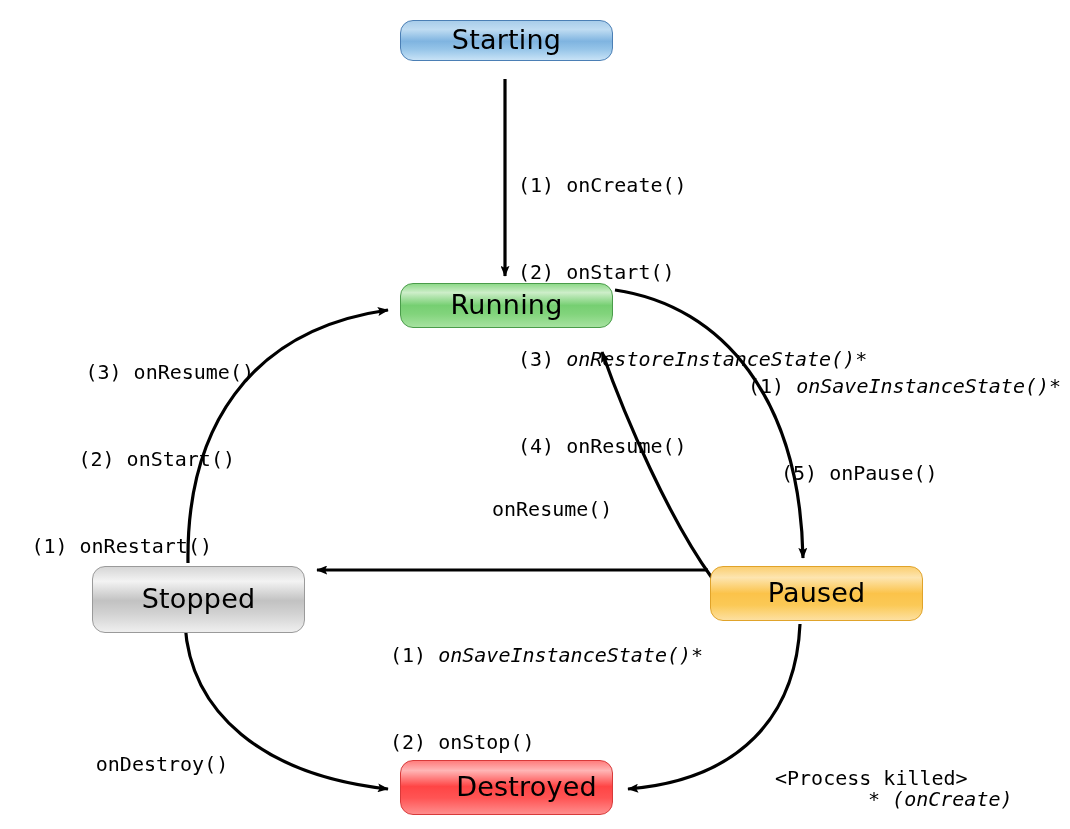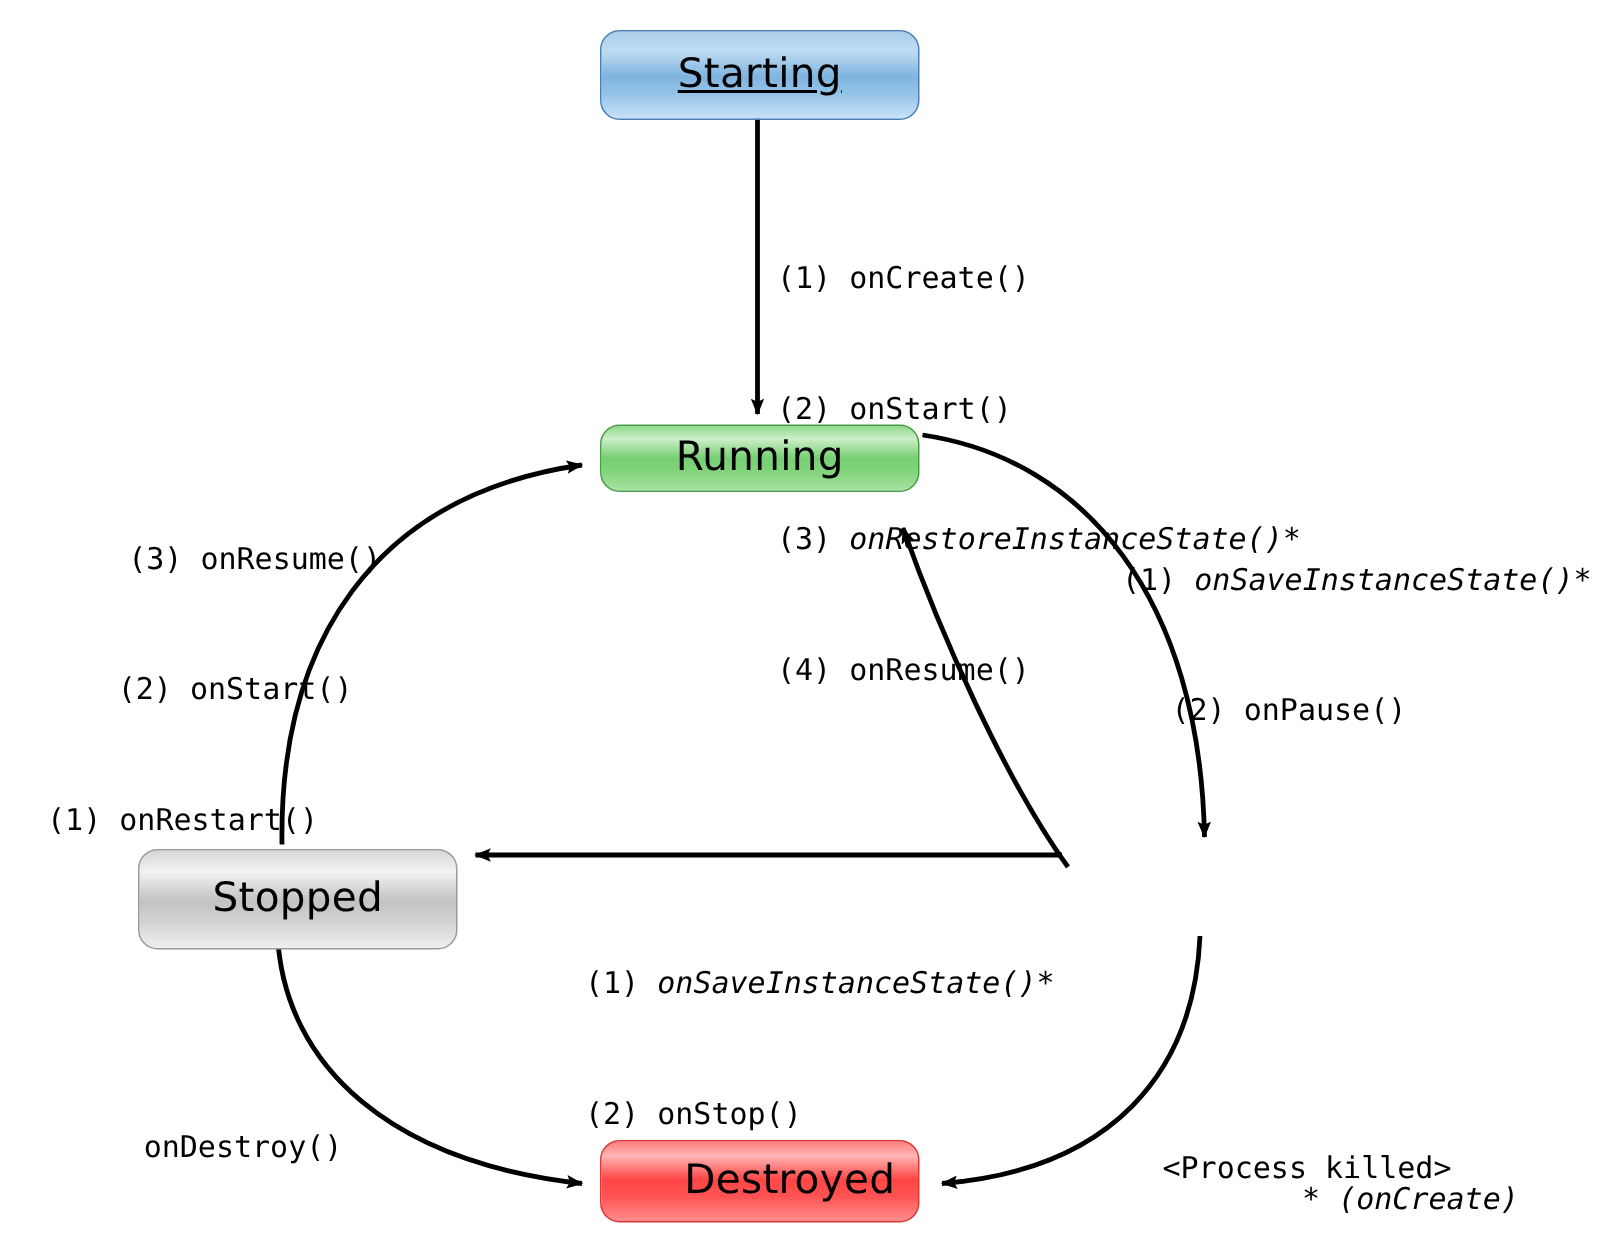--- a/index.html
+++ b/index.html
@@ -33,25 +33,24 @@
     justify-content: center;
     font-family: "DejaVu Sans", sans-serif;
     font-size: 27px;
     color: #000000;
     letter-spacing: 0.2px;
     z-index: 3;
   }
   .state .lbl { line-height: 1; position: relative; top: -1px; }
 
   .state-starting {
-    left: 400px; top: 20px; width: 213px; height: 60px;
+    left: 400px; top: 20px; width: 213px; height: 41px;
     border: 1px solid #4b7fb5;
     background: linear-gradient(to bottom,
         #a9cdea 0%, #bfdcf2 22%, #7fb4e0 52%, #95c4e8 72%, #c7e2f6 100%);
-    text-decoration: underline;
   }
   .state-running {
     left: 400px; top: 283px; width: 213px; height: 45px;
     border: 1px solid #4a9c4a;
     background: linear-gradient(to bottom,
         #8fd98a 0%, #cdeec9 20%, #76cf72 50%, #82d47c 70%, #a6e2a0 100%);
   }
   .state-stopped {
     left: 92px; top: 566px; width: 213px; height: 67px;
     border: 1px solid #9a9a9a;
@@ -125,43 +124,49 @@
   </div>
 
   <div class="state state-running">
     <span class="lbl">Running</span>
   </div>
 
   <div class="state state-stopped">
     <span class="lbl">Stopped</span>
   </div>
 
+  <div class="state state-paused">
+    <span class="lbl">Paused</span>
+  </div>
 
   <div class="state state-destroyed">
     <span class="lbl">Destroyed</span>
   </div>
 
   <div class="elabel lbl-start-to-running">
     <div>(1) onCreate()</div>
     <div>(2) onStart()</div>
     <div><span>(3) </span><span class="opt">onRestoreInstanceState()*</span></div>
     <div>(4) onResume()</div>
   </div>
 
   <div class="elabel lbl-running-to-paused">
     <div><span>(1) </span><span class="opt">onSaveInstanceState()*</span></div>
-    <div style="padding-left:33px;">(2) onPause()</div>
+    <div style="padding-left:33px;">(5) onPause()</div>
   </div>
 
   <div class="elabel lbl-stopped-to-running">
     <div>(3) onResume()</div>
     <div style="padding-right:19px;">(2) onStart()</div>
     <div style="padding-right:42px;">(1) onRestart()</div>
   </div>
 
+  <div class="elabel lbl-paused-to-running">
+    <div>onResume()</div>
+  </div>
 
   <div class="elabel lbl-paused-to-stopped">
     <div><span>(1) </span><span class="opt">onSaveInstanceState()*</span></div>
     <div>(2) onStop()</div>
   </div>
 
   <div class="elabel lbl-stopped-to-destroyed">
     <div>onDestroy()</div>
     <div>or</div>
     

